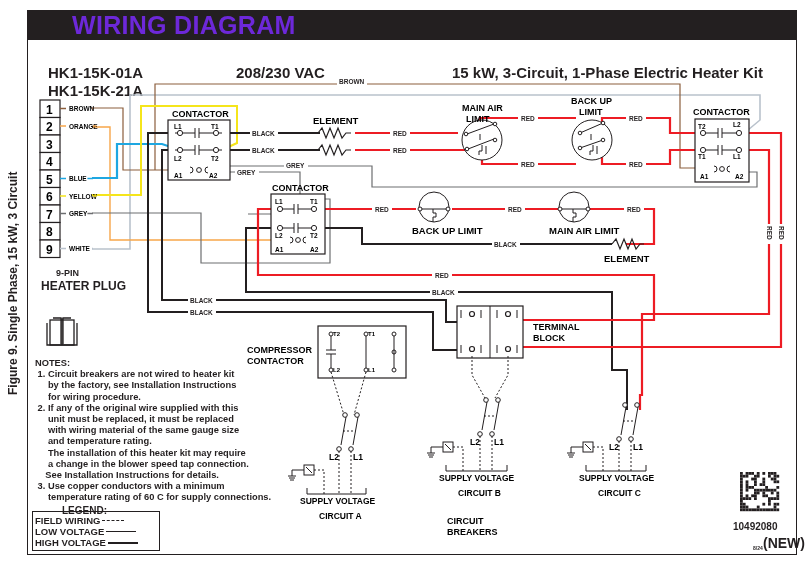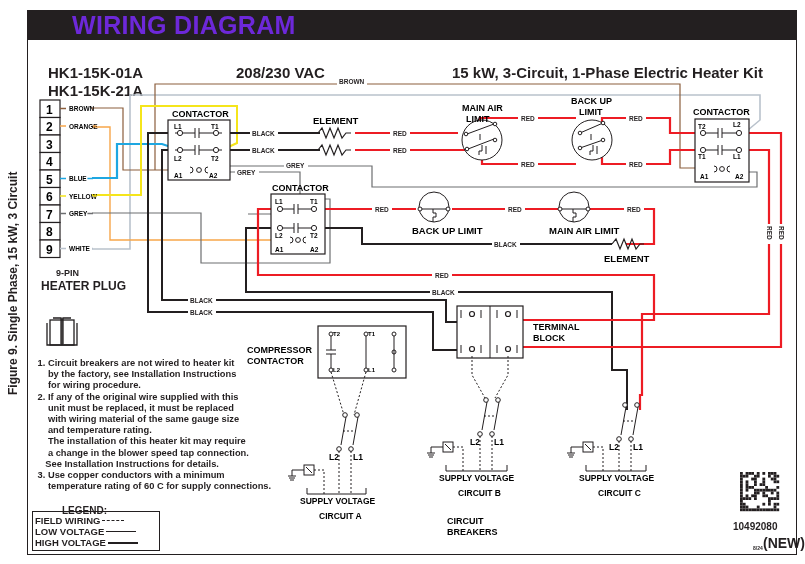--- a/index.html
+++ b/index.html
@@ -499,20 +499,21 @@
       <rect x="773.6" y="508.4" width="2.8" height="2.8" fill="#231f20"></rect>
       <rect x="776.4" y="508.4" width="2.8" height="2.8" fill="#231f20"></rect>
     </g>
 </svg>
 
 <div id="plug-labels"></div>
 <div style="position:absolute;left:56px;top:268px;font-size:9px;font-weight:bold;">9-PIN</div>
 <div style="position:absolute;left:41px;top:279px;font-size:12px;font-weight:bold;">HEATER PLUG</div>
 
 <div class="notes">
+  <div>NOTES:</div>
   <div id="notes-lines">
       <div style="white-space: pre;"> 1. Circuit breakers are not wired to heater kit</div>
       <div style="white-space: pre;">     by the factory, see Installation Instructions</div>
       <div style="white-space: pre;">     for wiring procedure.</div>
       <div style="white-space: pre;"> 2. If any of the original wire supplied with this</div>
       <div style="white-space: pre;">     unit must be replaced, it must be replaced</div>
       <div style="white-space: pre;">     with wiring material of the same gauge size</div>
       <div style="white-space: pre;">     and temperature rating.</div>
       <div style="white-space: pre;">     The installation of this heater kit may require</div>
       <div style="white-space: pre;">     a change in the blower speed tap connection.</div>

